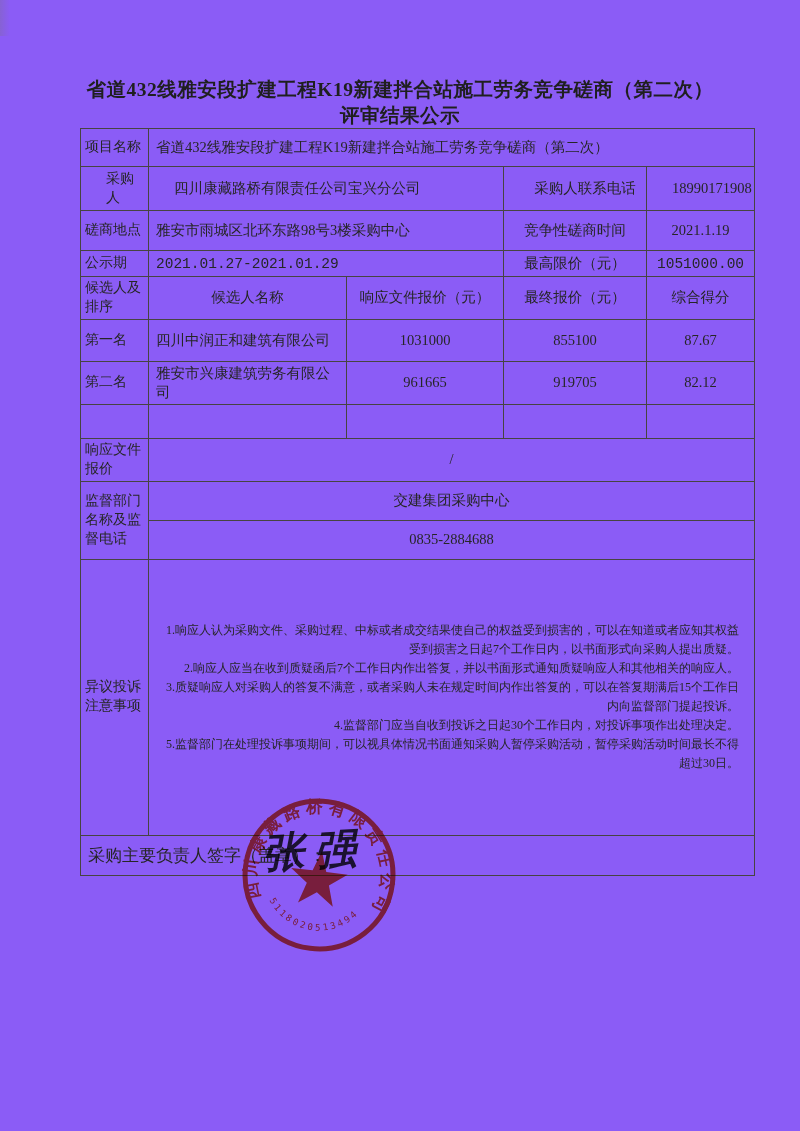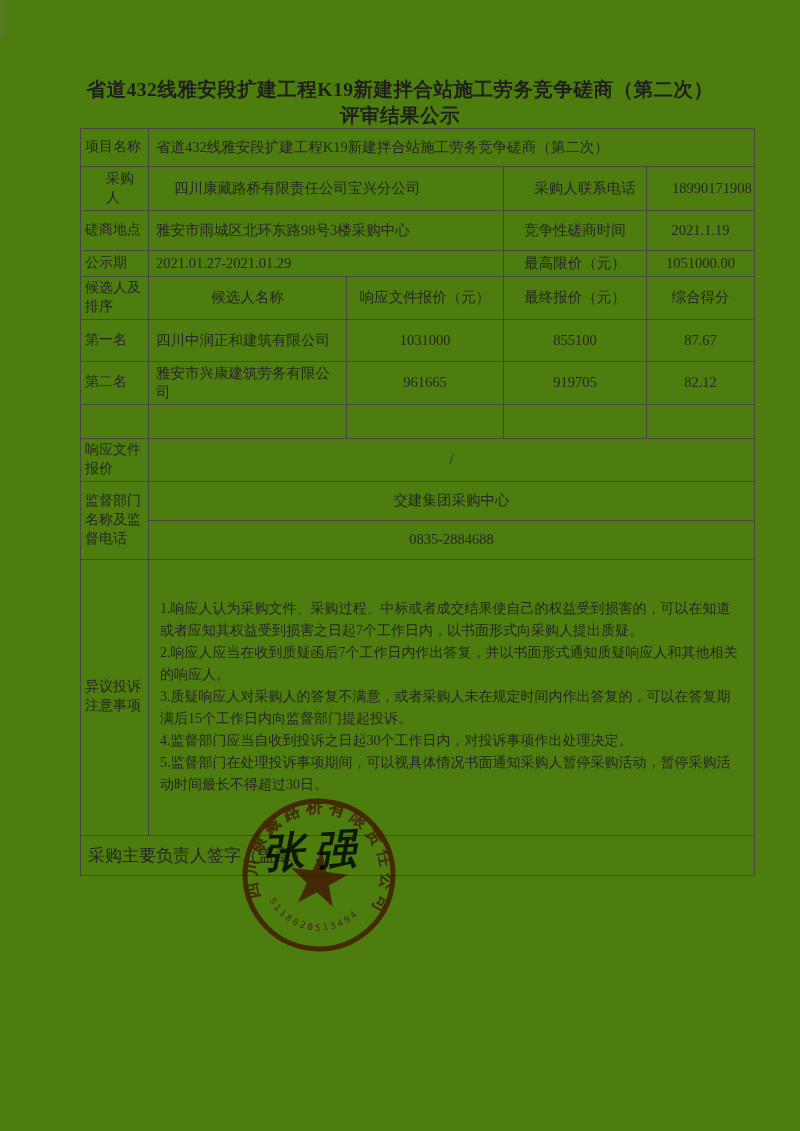--- a/index.html
+++ b/index.html
@@ -4,50 +4,50 @@
 <style>
   * { margin:0; padding:0; box-sizing:border-box; }
   html,body { width:800px; height:1131px; }
   body {
     background:#fdfdfc;
     font-family:"Liberation Serif","DejaVu Serif",serif;
     color:#262626;
     position:relative;
     overflow:hidden;
   }
-  .page { position:absolute; inset:0; background:#4d7c0f; }
+  .page { position:absolute; inset:0; background:#8b5cf6; }
   .page::before { 
     content:""; position:absolute; left:0; top:0; width:10px; height:36px;
     background:linear-gradient(to right, rgba(120,115,110,.25), rgba(120,115,110,0));
   }
   .title { position:absolute; left:0; top:77px; width:100%; text-align:center;
            font-weight:bold; font-size:19.5px; line-height:1.33; color:#1f1f1f;
            letter-spacing:.5px; }
   table.doc { position:absolute; left:80px; top:128px; width:674px;
               border-collapse:collapse; table-layout:fixed;
               font-size:14.5px; color:#262626; }
   td { border:1.6px solid #474441; padding:2px 5px; vertical-align:middle;
        overflow:hidden; }
   td.lbl { font-size:14px; text-align:left; padding-left:4px; padding-right:2px;
            line-height:1.35; }
   td.val { text-align:left; padding-left:7px; }
   td.ctr { text-align:center; }
   tr.r-proj  td { height:38px; }
   tr.r-buyer td { height:44px;padding-left:25px; }
   tr.r-venue td { height:40px; }
-  tr.r-pub   td { height:26px; }
+  tr.r-pub   td { height:26px;font-family:Liberation Mono, monospace; }
   tr.r-chead td { height:40px; }
   tr.r-cand  td { height:42px; }
   tr.r-empty td { height:34px; }
   tr.r-other td { height:38px; }
   tr.r-sup   td { height:39px; }
   tr.r-obj   td { height:276px; }
   tr.r-sign  td { height:40px; }
-  .notice { padding:6px 10px 6px 6px; line-height:1.58; font-size:14px;
-            text-align:left; }
+  .notice { padding:6px 10px 6px 6px; line-height:1.58; font-size:12px;
+            text-align:right; }
   .notice div { margin:0; }
   .sign-label { font-size:17px; }
   
   .seal { position:absolute; left:238px; top:794px; width:162px; height:162px;
           transform:rotate(7deg); opacity:.9; mix-blend-mode:multiply;
           pointer-events:none; }
   
   .signature { position:absolute; left:262px; top:822px; width:140px;
                font-size:42px; font-style:italic; font-weight:bold;
                color:rgba(20,20,22,.88); transform:rotate(-3deg);

